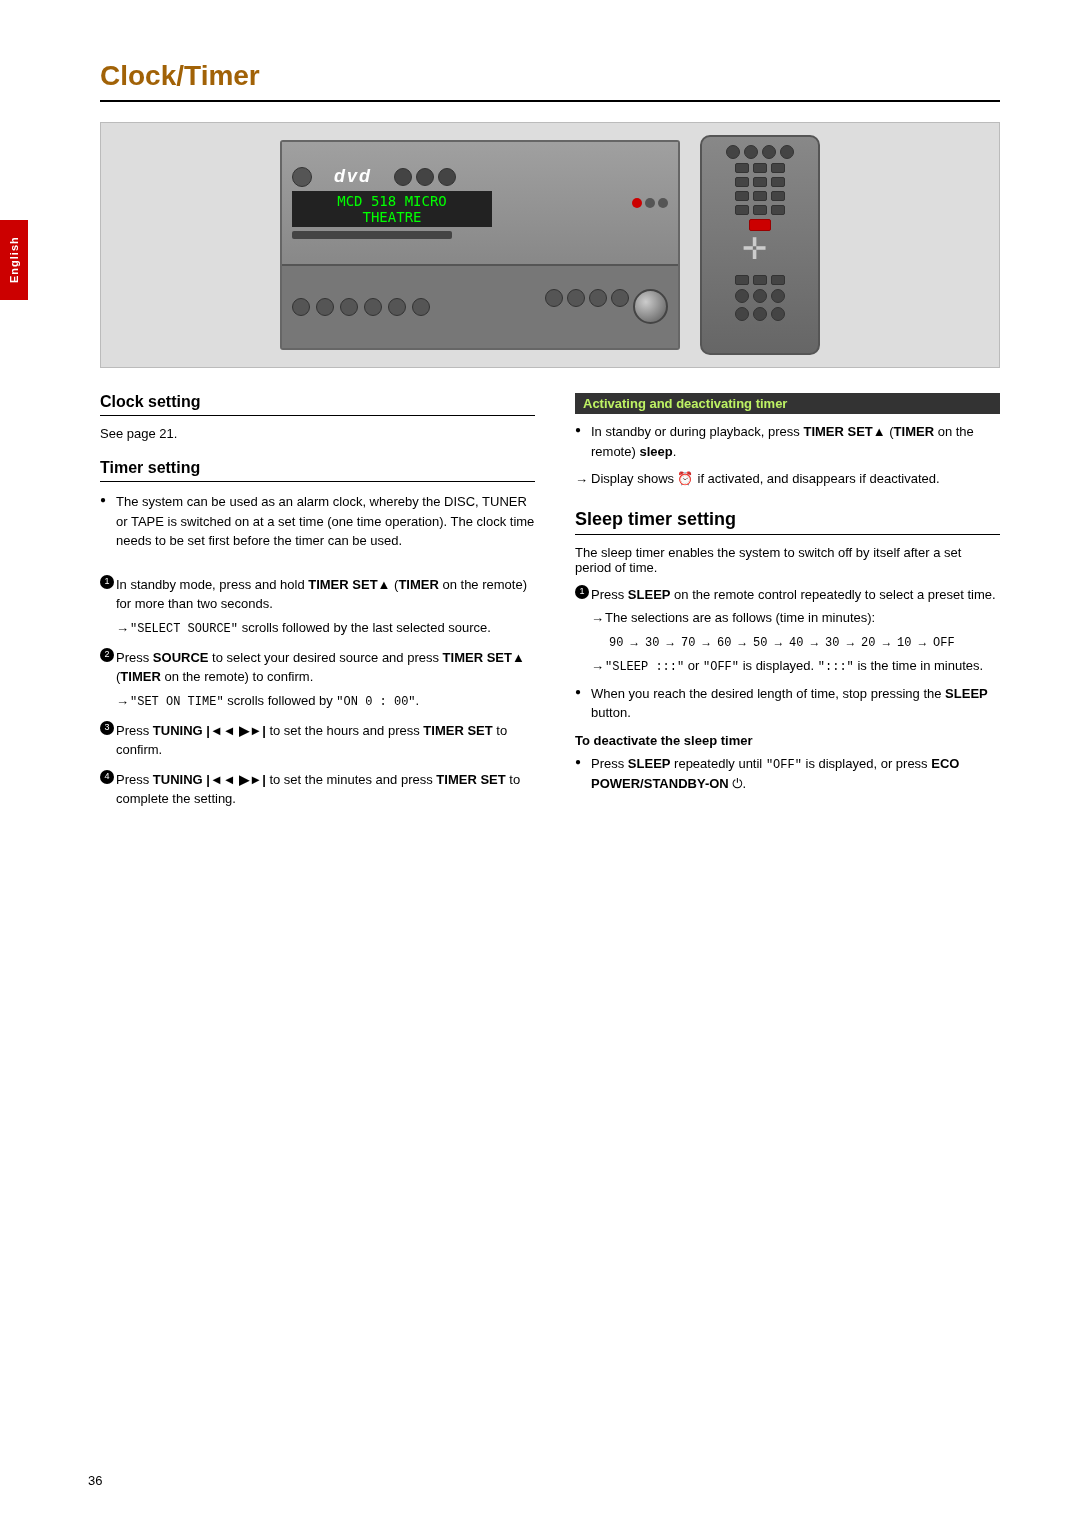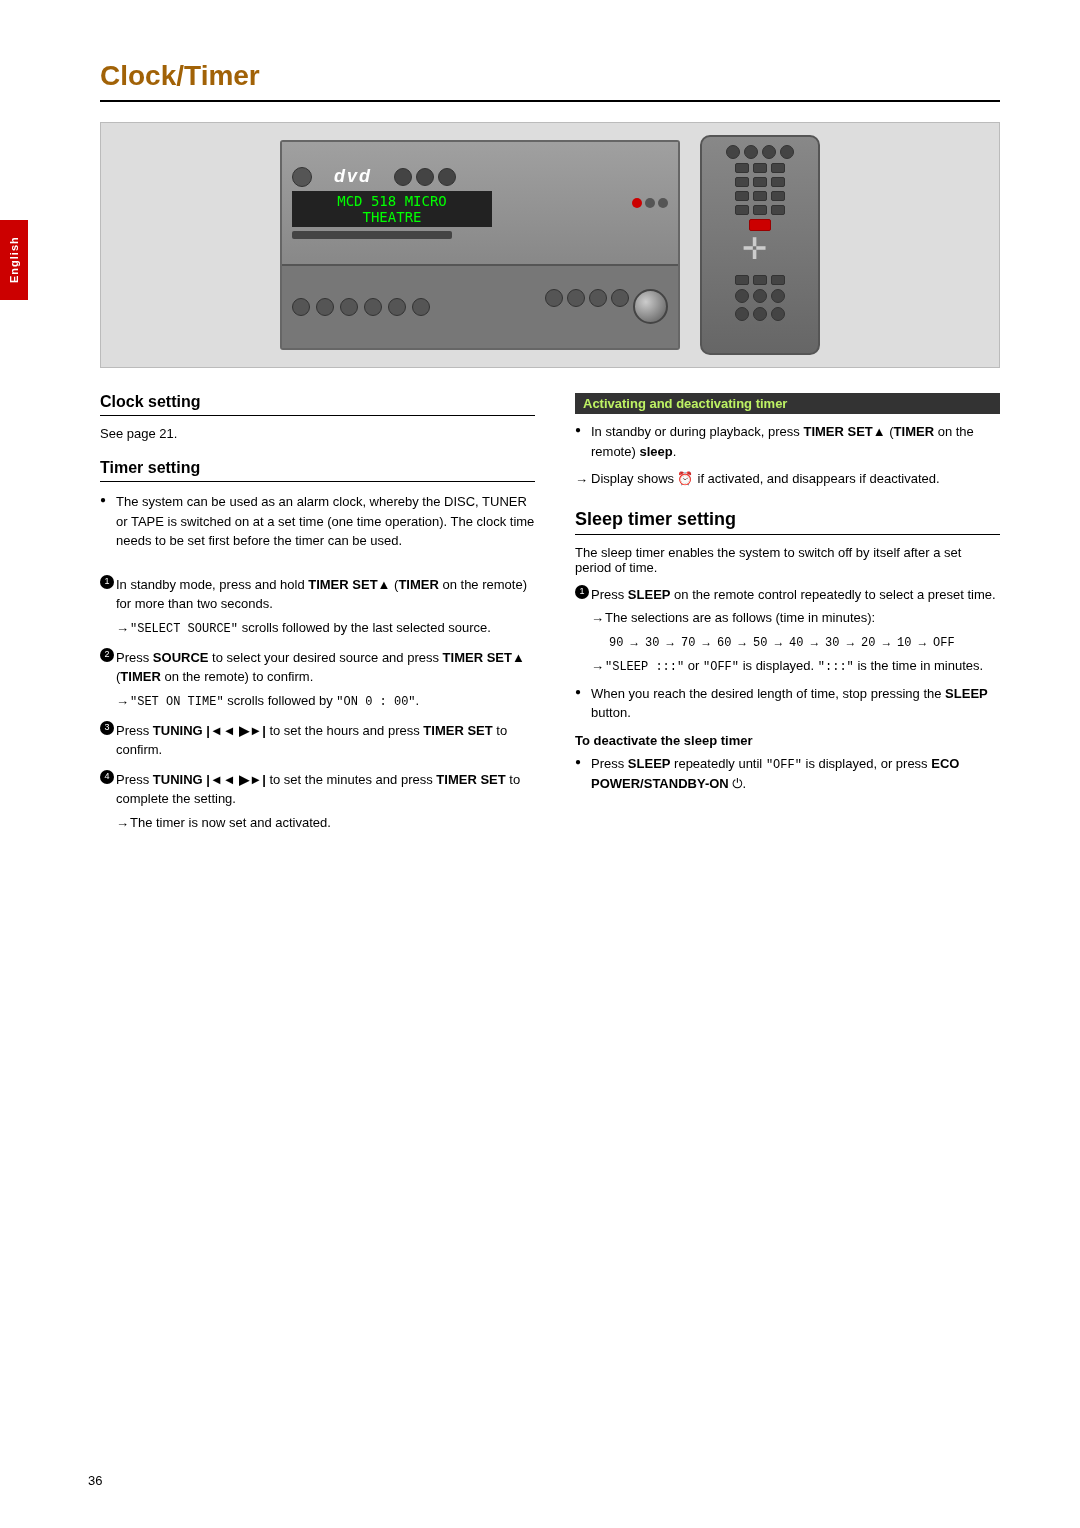--- a/index.html
+++ b/index.html
@@ -453,23 +453,20 @@
           </li>
 
           <li class="numbered-li" style="margin-bottom:10px;">
             <span class="bullet-num">3</span>
             <span>Press <strong>TUNING |◄◄ ▶►|</strong> to set the hours and press <strong>TIMER SET</strong> to confirm.</span>
           </li>
 
           <li class="numbered-li" style="margin-bottom:10px;">
             <span class="bullet-num">4</span>
             <span>Press <strong>TUNING |◄◄ ▶►|</strong> to set the minutes and press <strong>TIMER SET</strong> to complete the setting.</span>
-            <div class="arrow-item" style="margin-top:4px;padding-left:14px;">
-              The timer is now set and activated.
-            </div>
           </li>
 
         </ul>
       </div>
 
     </div>
 
     <div class="right-col">
 
       <div>

